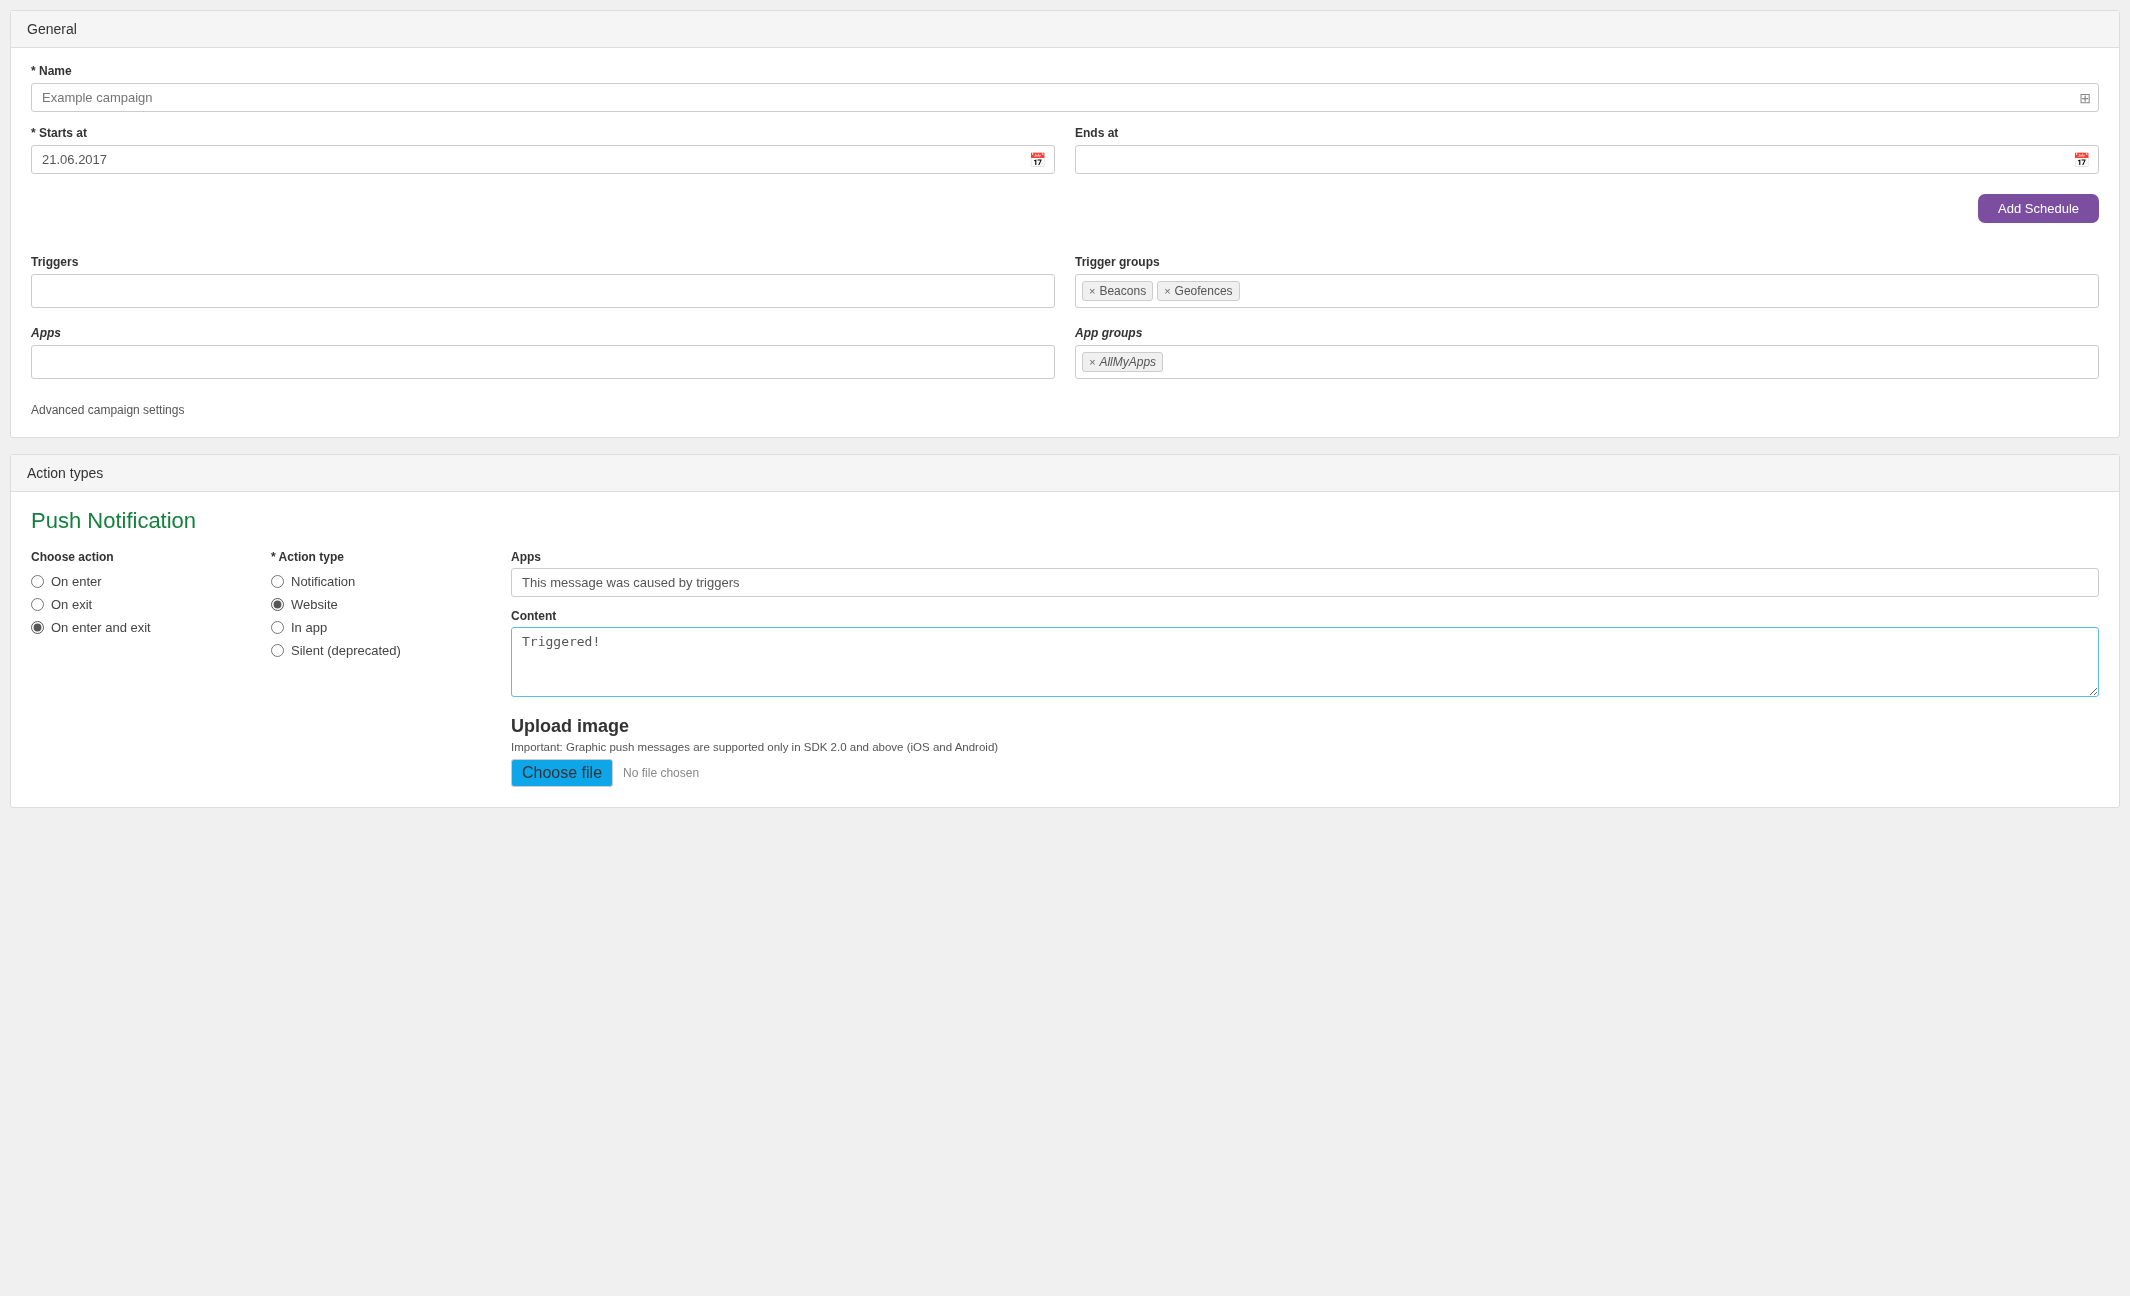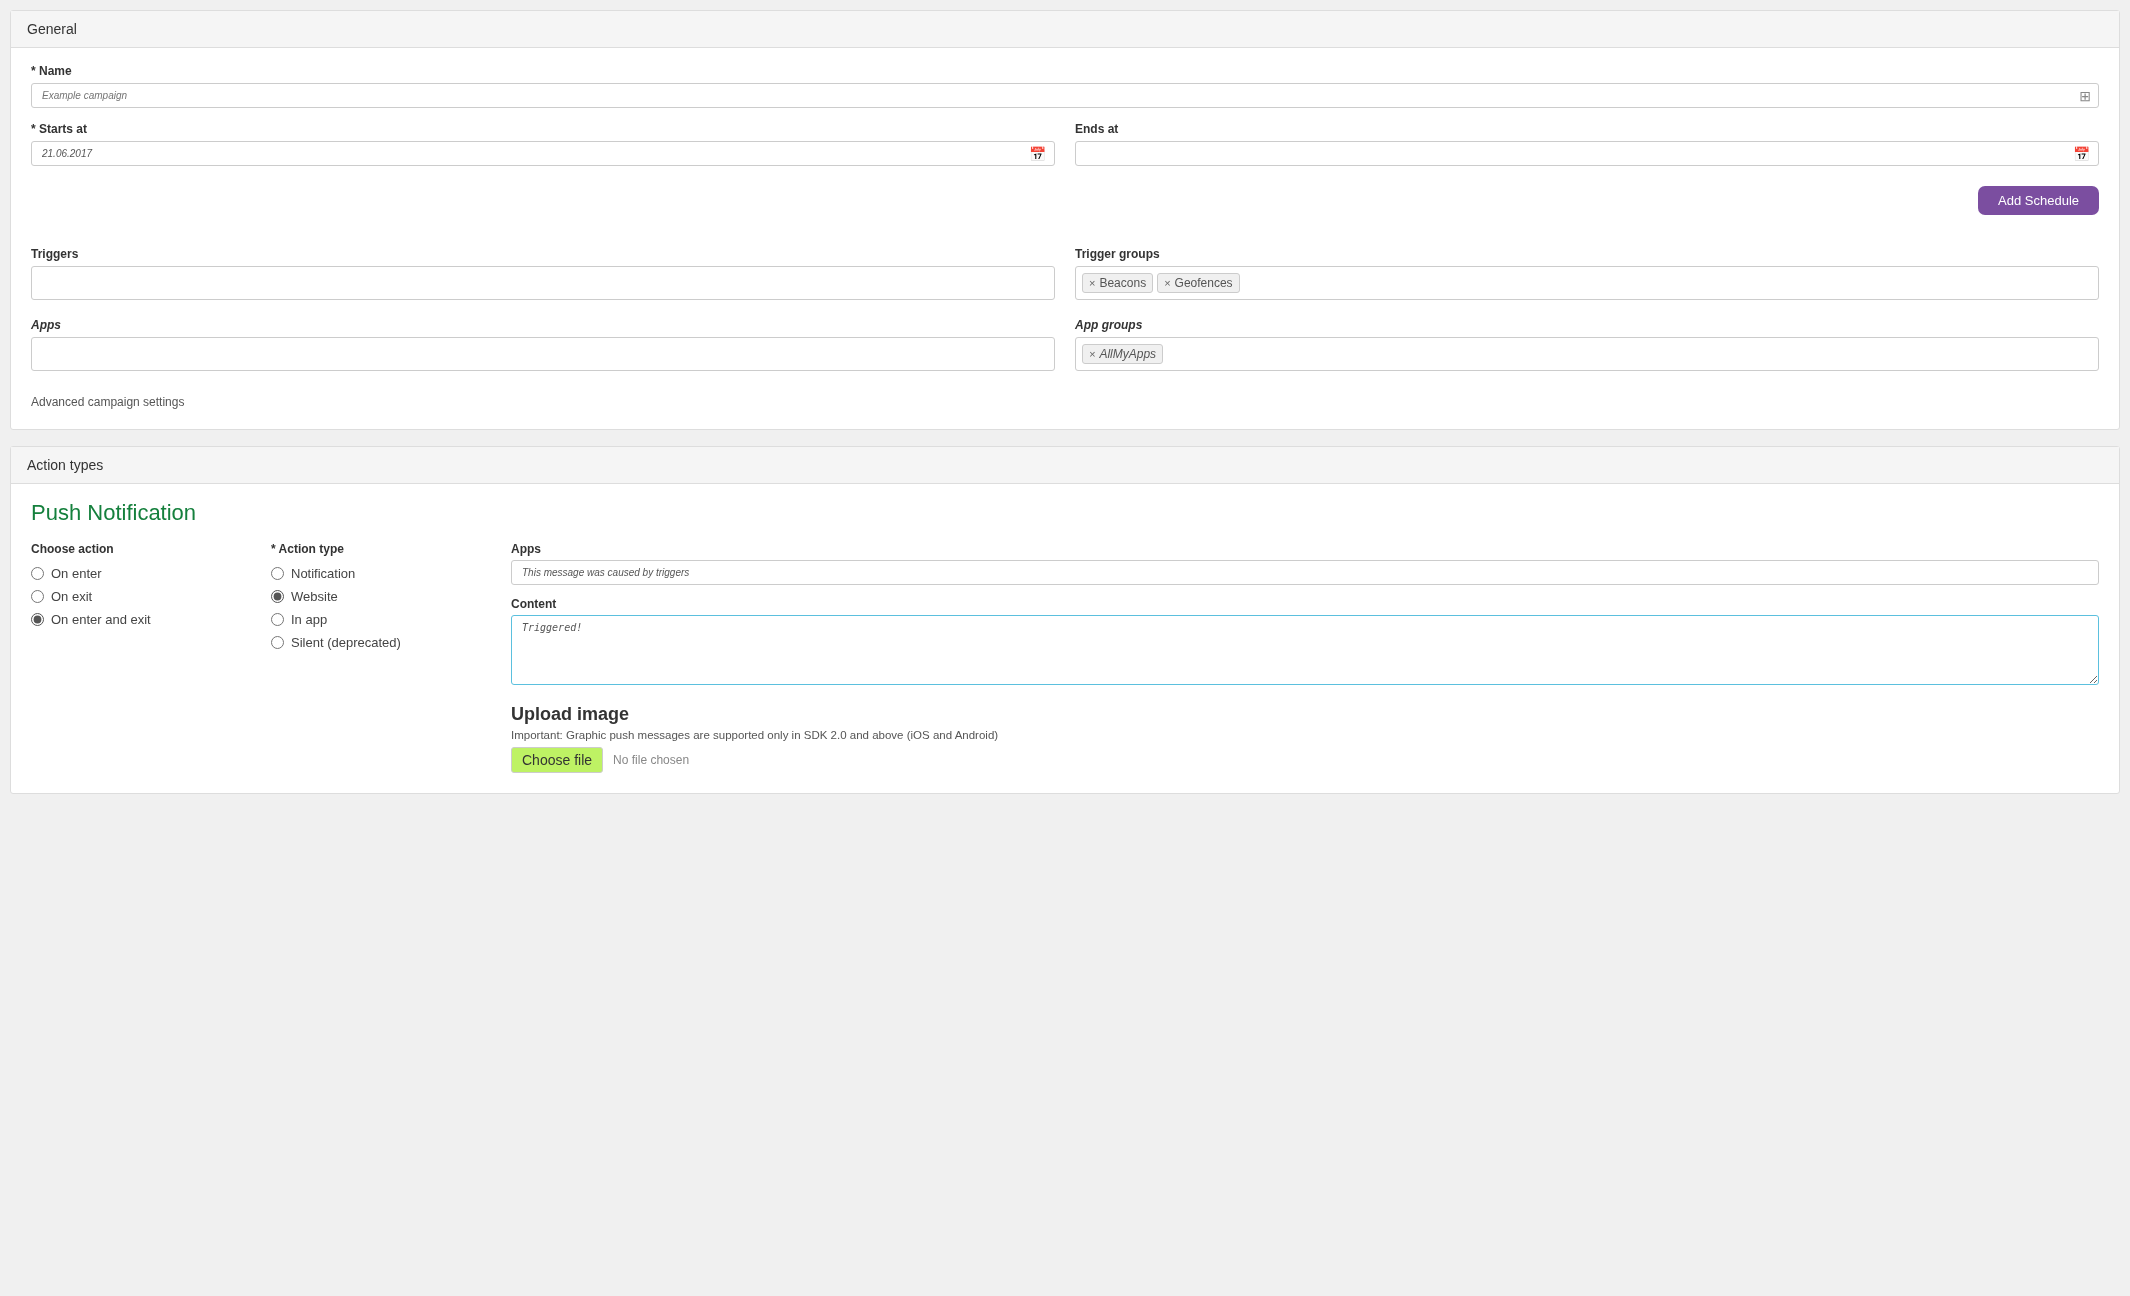--- a/index.html
+++ b/index.html
@@ -41,25 +41,24 @@
       font-weight: 600;
       margin-bottom: 5px;
       color: #333;
     }
 
     .form-control {
       width: 100%;
       padding: 6px 10px;
       border: 1px solid #ccc;
       border-radius: 3px;
-      font-size: 10px;
+      font-size: 13px;
       color: #555;
       background: #fff;
       outline: none;
-      font-style: italic;
     }
 
     .input-with-icon {
       position: relative;
     }
 
     .input-with-icon .form-control {
       padding-right: 32px;
     }
 
@@ -210,25 +209,25 @@
       margin-bottom: 6px;
     }
 
     .upload-row {
       display: flex;
       align-items: center;
       gap: 10px;
     }
 
     .btn-file {
-      background: #bef264;
+      background: #0ea5e9;
       border: 1px solid #ccc;
       border-radius: 3px;
       padding: 4px 10px;
-      font-size: 14px;
+      font-size: 16px;
       cursor: pointer;
       color: #333;
     }
 
     .file-chosen {
       font-size: 12px;
       color: #888;
     }
   </style>
 </head>

